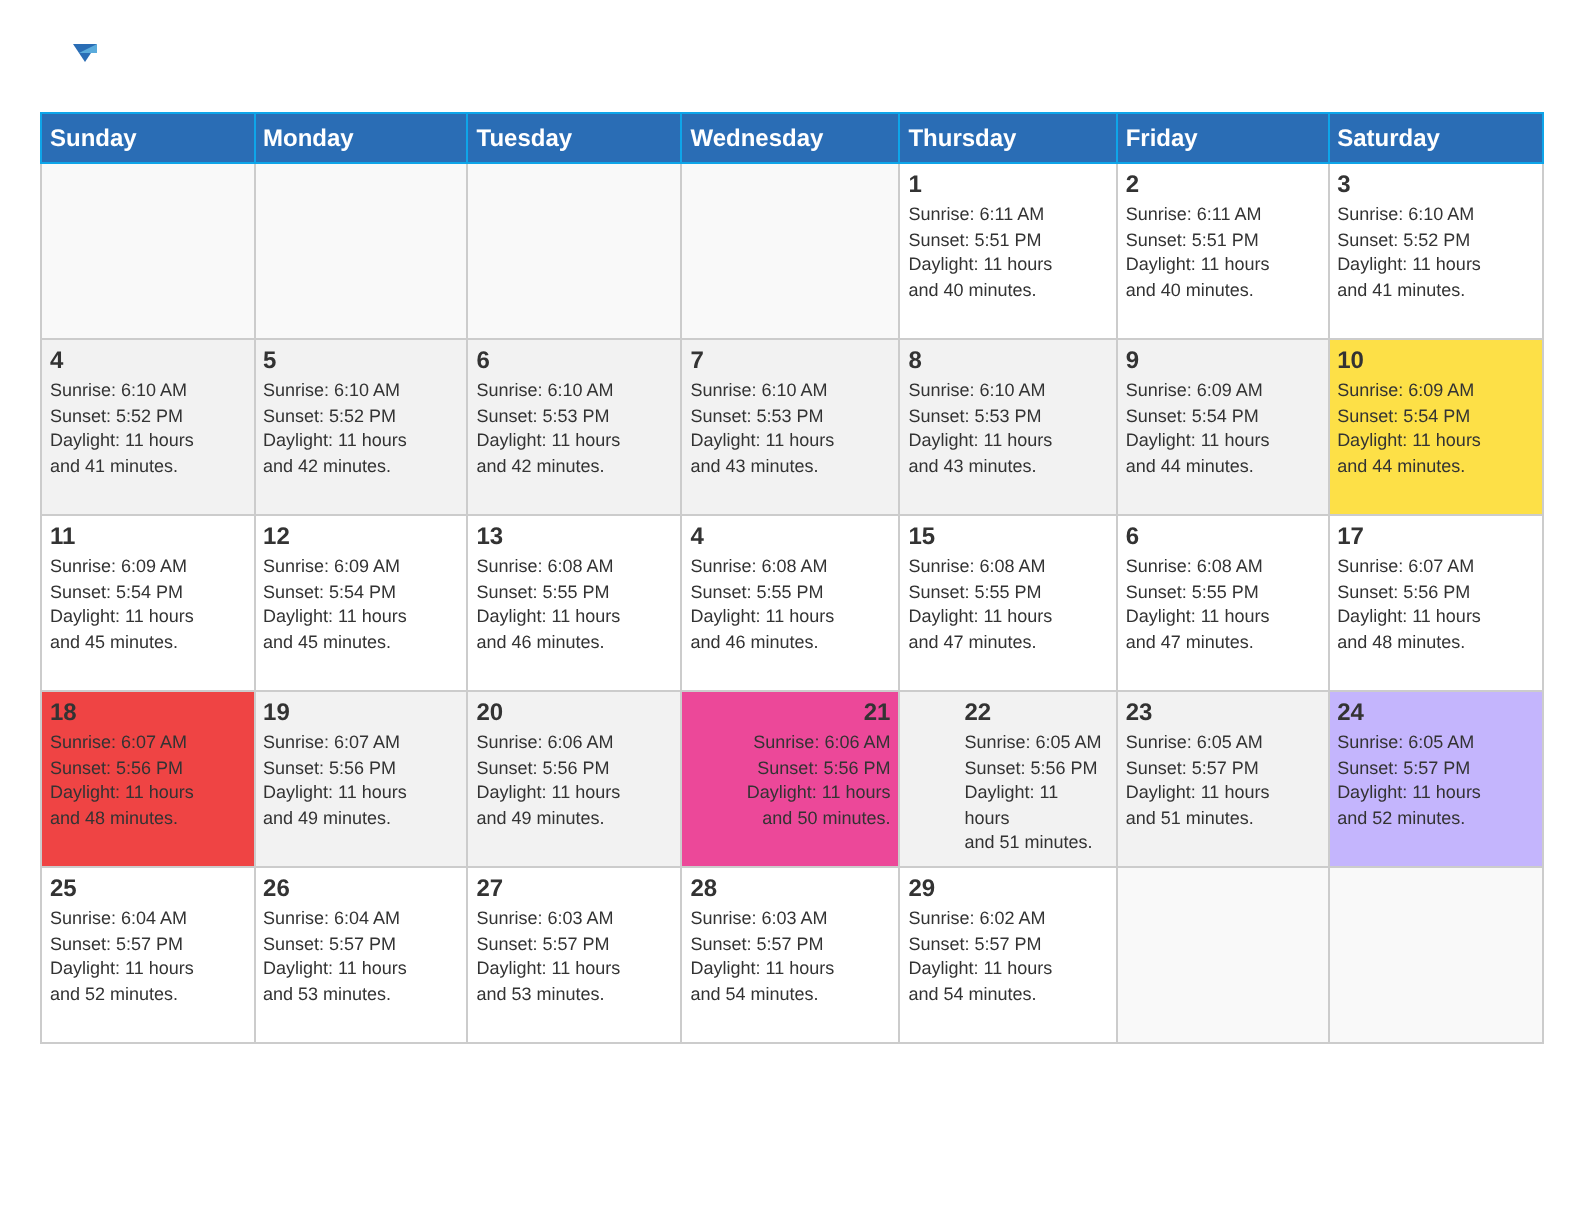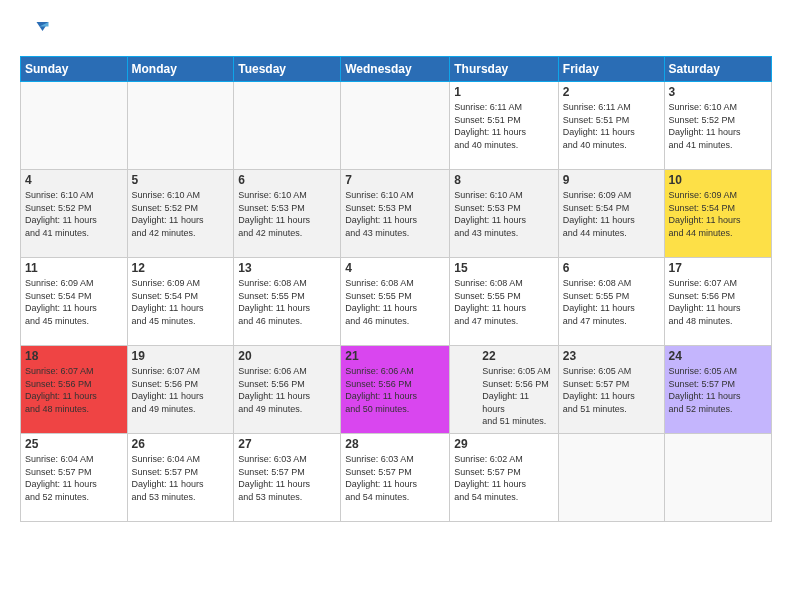--- a/index.html
+++ b/index.html
@@ -278,21 +278,21 @@
 Daylight: 11 hours
 and 49 minutes.</div>
           </td>
           <td style="background: rgb(242, 242, 242);">
             <span class="day-num">20</span>
             <div class="day-info" style="white-space: pre-line;">Sunrise: 6:06 AM
 Sunset: 5:56 PM
 Daylight: 11 hours
 and 49 minutes.</div>
           </td>
-          <td style="background: #d946ef;">
+          <td style="background: #ec4899; text-align: right;">
             <span class="day-num">21</span>
             <div class="day-info" style="white-space: pre-line;">Sunrise: 6:06 AM
 Sunset: 5:56 PM
 Daylight: 11 hours
 and 50 minutes.</div>
           </td>
           <td style="background: rgb(242, 242, 242); padding-left: 32px;">
             <span class="day-num">22</span>
             <div class="day-info" style="white-space: pre-line;">Sunrise: 6:05 AM
 Sunset: 5:56 PM

